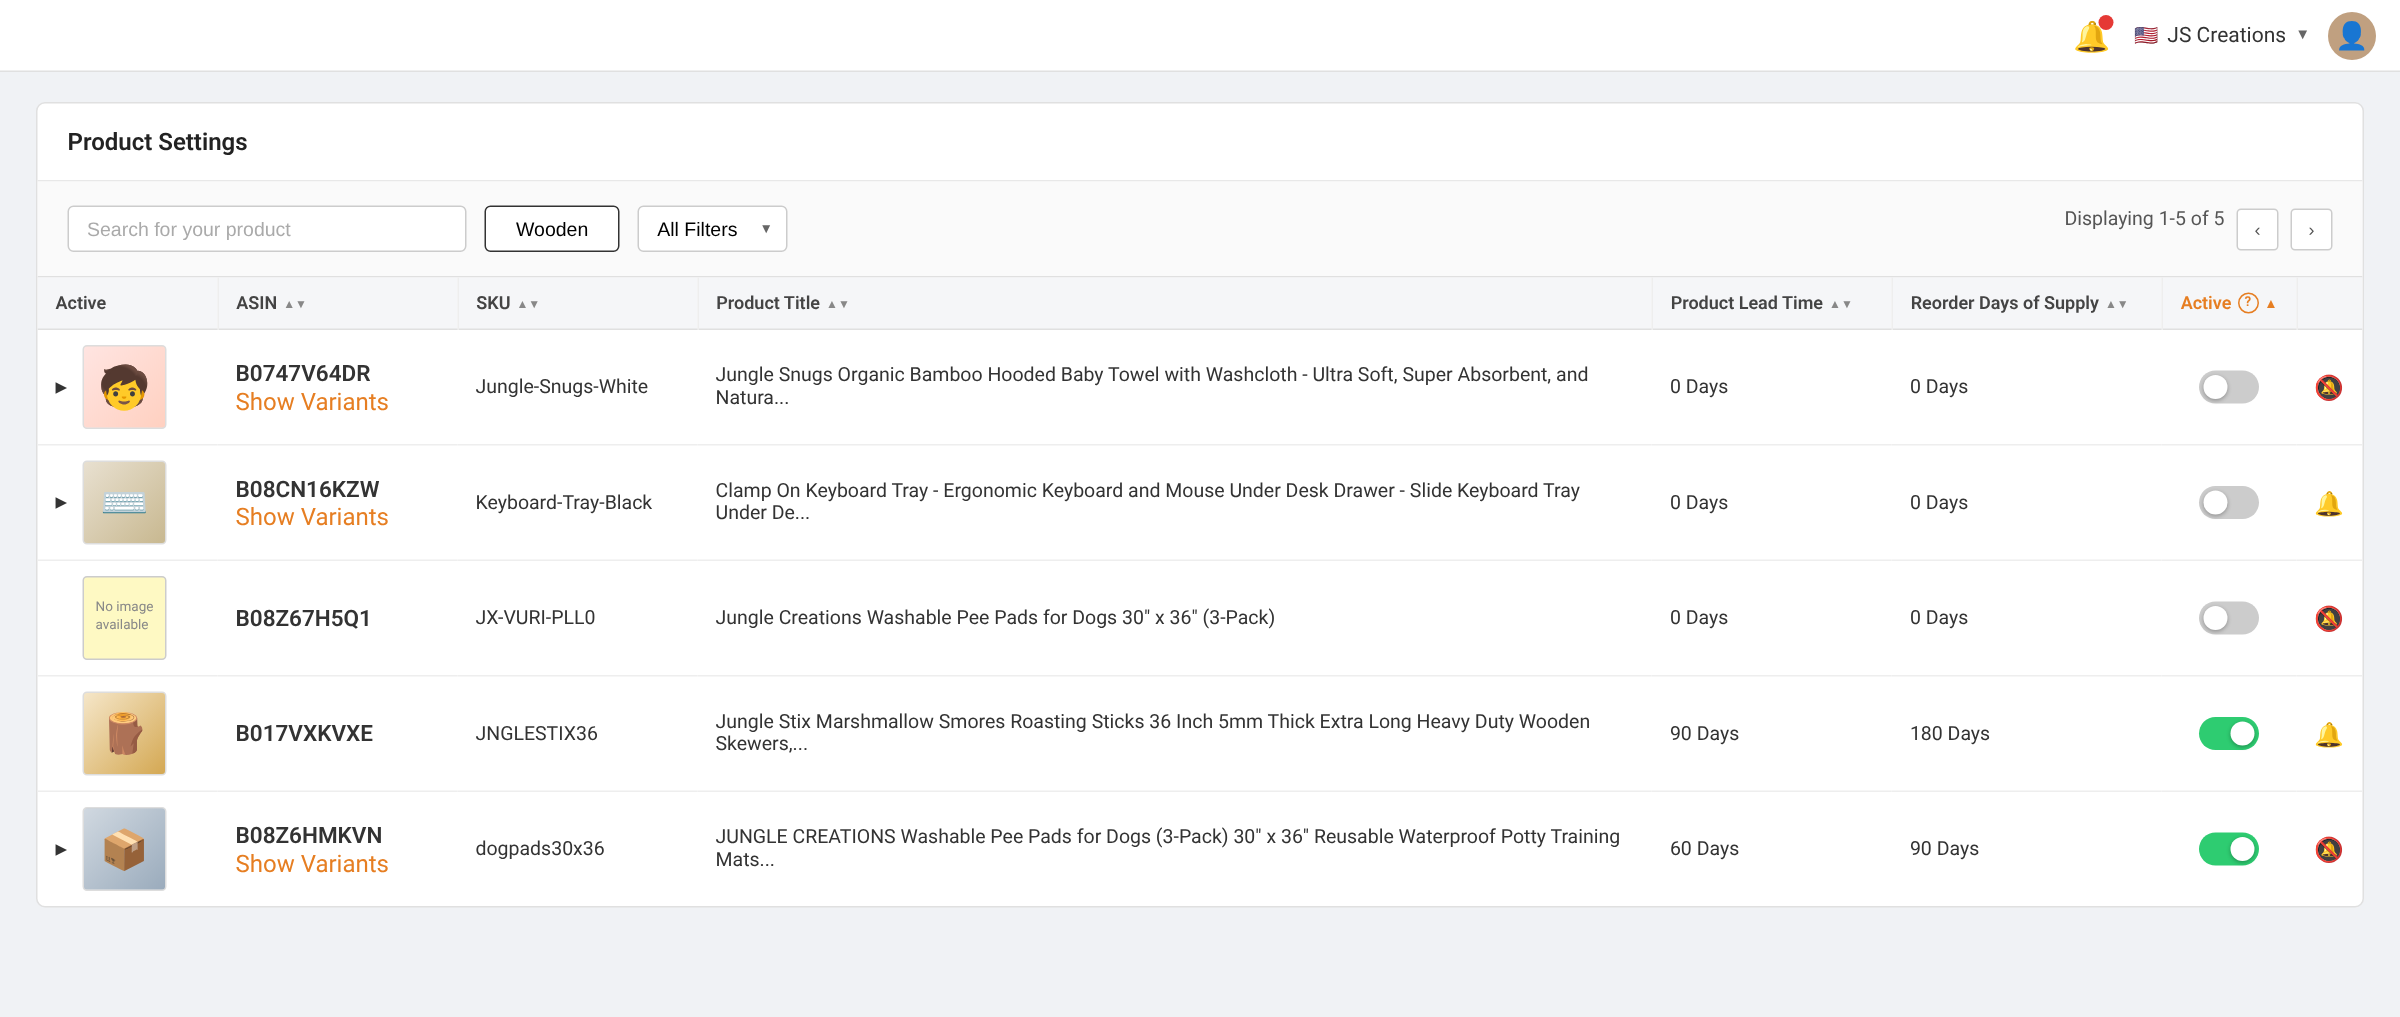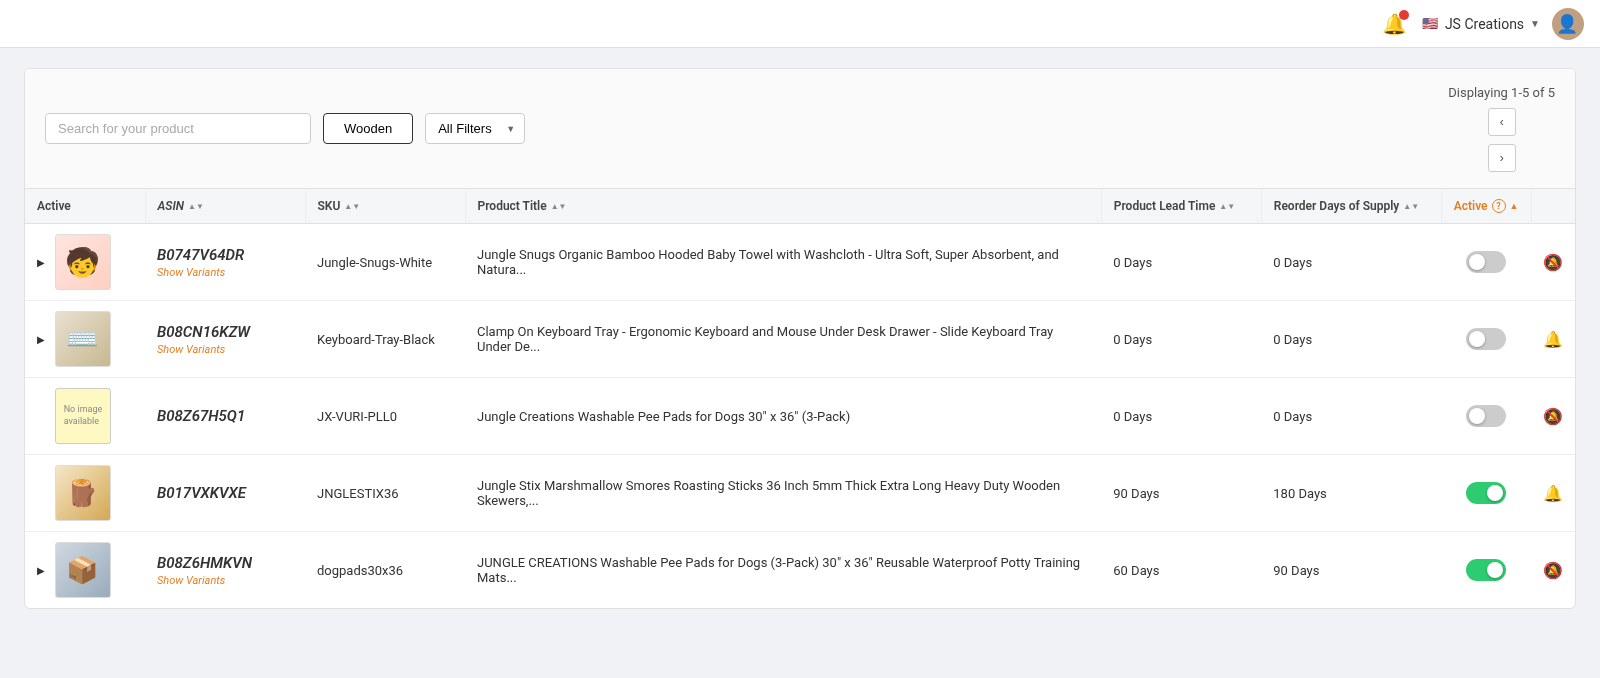--- a/index.html
+++ b/index.html
@@ -147,23 +147,22 @@
       transform: translateY(-50%);
       font-size: 9px;
       color: #666;
       pointer-events: none;
     }
     .pagination-info {
       margin-left: auto;
       font-size: 13px;
       color: #555;
       display: flex;
-      align-items: center;
+      align-items: flex-start;
       gap: 8px;
-      flex-direction: column;
     }
     .page-btn {
       width: 28px;
       height: 28px;
       border: 1px solid #ccc;
       background: #fff;
       border-radius: 3px;
       cursor: pointer;
       display: flex;
       align-items: center;
@@ -267,21 +266,21 @@
     }
 
     .asin-code {
       font-weight: 600;
       color: #333;
       display: block;
       font-size: 15px;
     }
     .show-variants {
       color: #e67e22;
-      font-size: 11px;
+      font-size: 16px;
       cursor: pointer;
       text-decoration: none;
     }
 
     
     .toggle-wrapper {
       display: flex;
       align-items: center;
       justify-content: center;
     }
@@ -334,21 +333,21 @@
       width: 14px;
       height: 14px;
       border-radius: 50%;
       border: 1px solid #e67e22;
       font-size: 9px;
       color: #e67e22;
       cursor: pointer;
     }
 
     .col-preview { width: 120px; }
-    .col-asin { width: 160px; font-style: italic; }
+    .col-asin { width: 160px; }
     .col-sku { width: 160px; }
     .col-title { width: auto; }
     .col-lead { width: 160px; }
     .col-reorder { width: 180px; }
     .col-active { width: 80px; }
     .col-bell { width: 44px; }
   </style>
 </head>
 <body>
 
@@ -360,20 +359,23 @@
   <div class="nav-brand">
     <span>🇺🇸</span>
     <span class="brand-name">JS Creations</span>
     <span class="chevron-down">▼</span>
   </div>
   <div class="avatar">👤</div>
 </nav>
 
 <div class="main-content">
   <div class="card">
+    <div class="card-header">
+      <h2 class="card-title">Product Settings</h2>
+    </div>
 
     <div class="toolbar">
       <input class="search-input" type="text" placeholder="Search for your product" style="">
       <button class="search-btn">Wooden</button>
       <div class="filter-wrapper">
         <select class="filter-select">
           <option>All Filters</option>
           <option>Active</option>
           <option>Inactive</option>
         </select>

